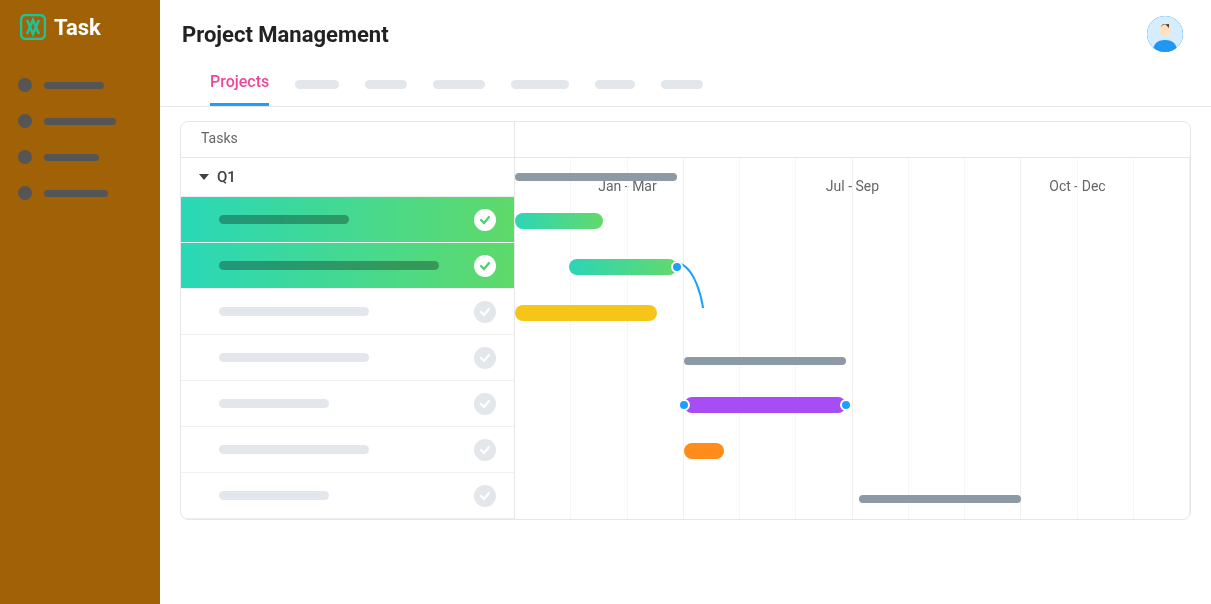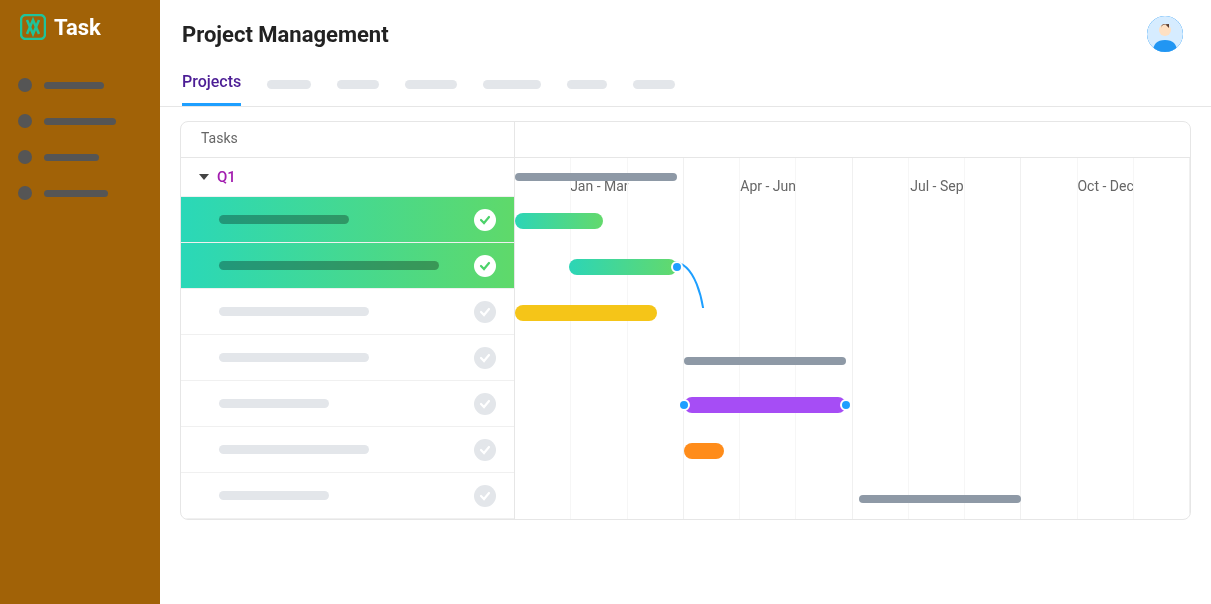--- a/index.html
+++ b/index.html
@@ -91,23 +91,24 @@
   border-bottom: 1px solid #e6e6e6;
 }
 .tab {
   padding: 10px 0 12px 0;
   font-size: 16px;
   color: #555;
   cursor: pointer;
   border-bottom: 3px solid transparent;
 }
 .tab.active {
-  color: #4c1d95;
+  color: #ec4899;
   font-weight: 500;
   border-bottom-color: #1e9fff;
+  margin-left: 28px;
 }
 .tab-placeholder {
   height: 9px;
   background: #e3e6ea;
   border-radius: 5px;
 }
 .content {
   flex: 1;
   padding: 14px 20px 0 20px;
   overflow: hidden;
@@ -158,21 +159,21 @@
   width: 334px;
   flex-shrink: 0;
   border-right: 1px solid #e6e6e6;
 }
 .task-group-header {
   display: flex;
   align-items: center;
   gap: 8px;
   padding: 10px 18px;
   font-size: 15px;
-  color: #a21caf;
+  color: #404040;
   font-weight: 500;
   border-bottom: 1px solid #f0f0f0;
 }
 .caret-down {
   width: 0; height: 0;
   border-left: 5px solid transparent;
   border-right: 5px solid transparent;
   border-top: 6px solid #444;
 }
 .task-row {
@@ -317,21 +318,20 @@
     <div class="tab-placeholder" style="width:42px"></div>
   </div>
 
   <div class="content">
     <div class="gantt-wrapper">
       <div class="gantt-header">
         <div class="tasks-col tasks-header">Tasks</div>
         <div class="timeline-col">
           <div class="timeline-header">
             <div class="quarter-header">Jan - Mar</div>
-            <div class="quarter-header">Apr - Jun</div>
             <div class="quarter-header">Jul - Sep</div>
             <div class="quarter-header">Oct - Dec</div>
           </div>
         </div>
       </div>
 
       <div class="gantt-body">
         <div class="tasks-list">
 
           <div class="task-group-header">

